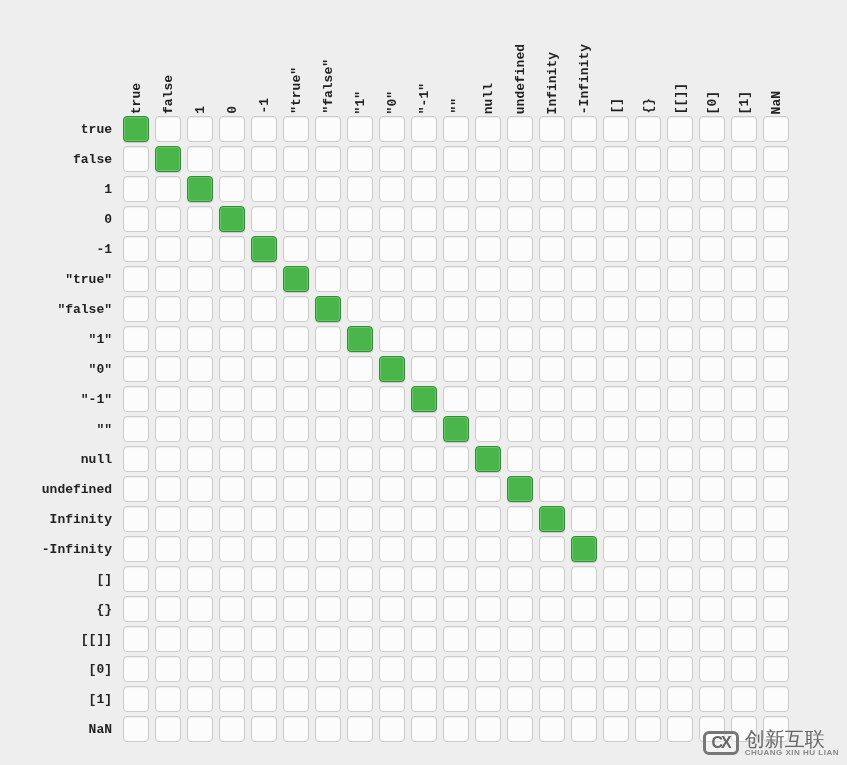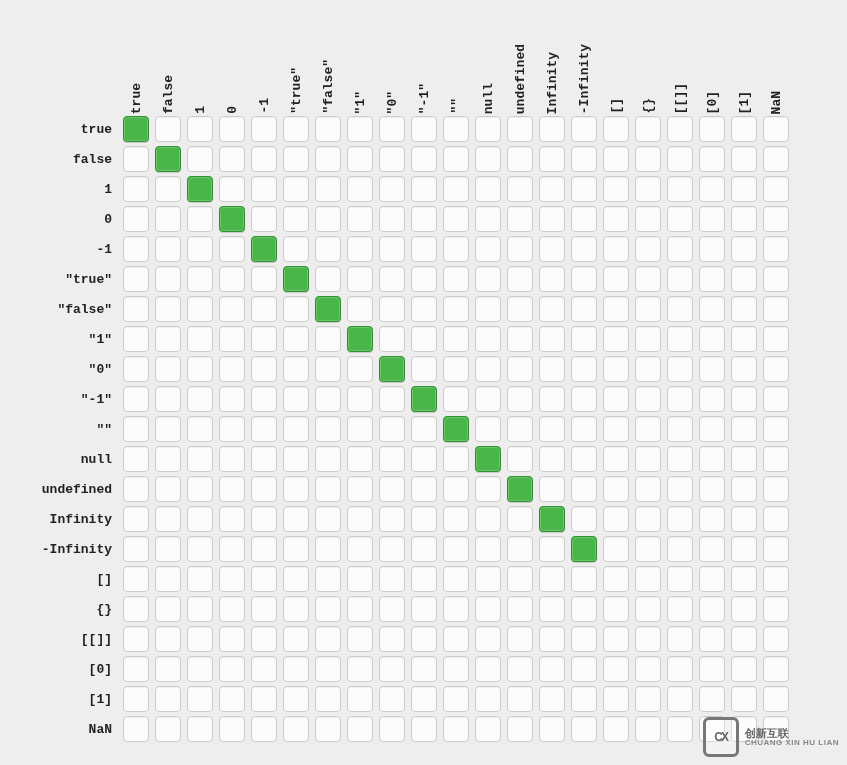--- a/index.html
+++ b/index.html
@@ -69,35 +69,35 @@
     right: 8px;
     bottom: 8px;
     display: flex;
     align-items: center;
     gap: 6px;
     font-family: "Microsoft YaHei", "PingFang SC", sans-serif;
     color: #666;
   }
   .watermark .logo {
     width: 36px;
-    height: 40px;
+    height: 24px;
     border: 3px solid #777;
     border-radius: 6px;
     display: flex;
     align-items: center;
     justify-content: center;
     font-weight: 700;
-    font-size: 12px;
+    font-size: 16px;
     color: #666;
     letter-spacing: -2px;
     background: rgba(255,255,255,0.3);
   }
   .watermark .txt .big {
-    font-size: 11px;
-    font-weight: 700;
+    font-size: 20px;
+    font-weight: 400;
     line-height: 1;
   }
   .watermark .txt .small {
     font-size: 8px;
     letter-spacing: 0.5px;
     color: #888;
     line-height: 1;
     margin-top: 0;
   }
 </style>

